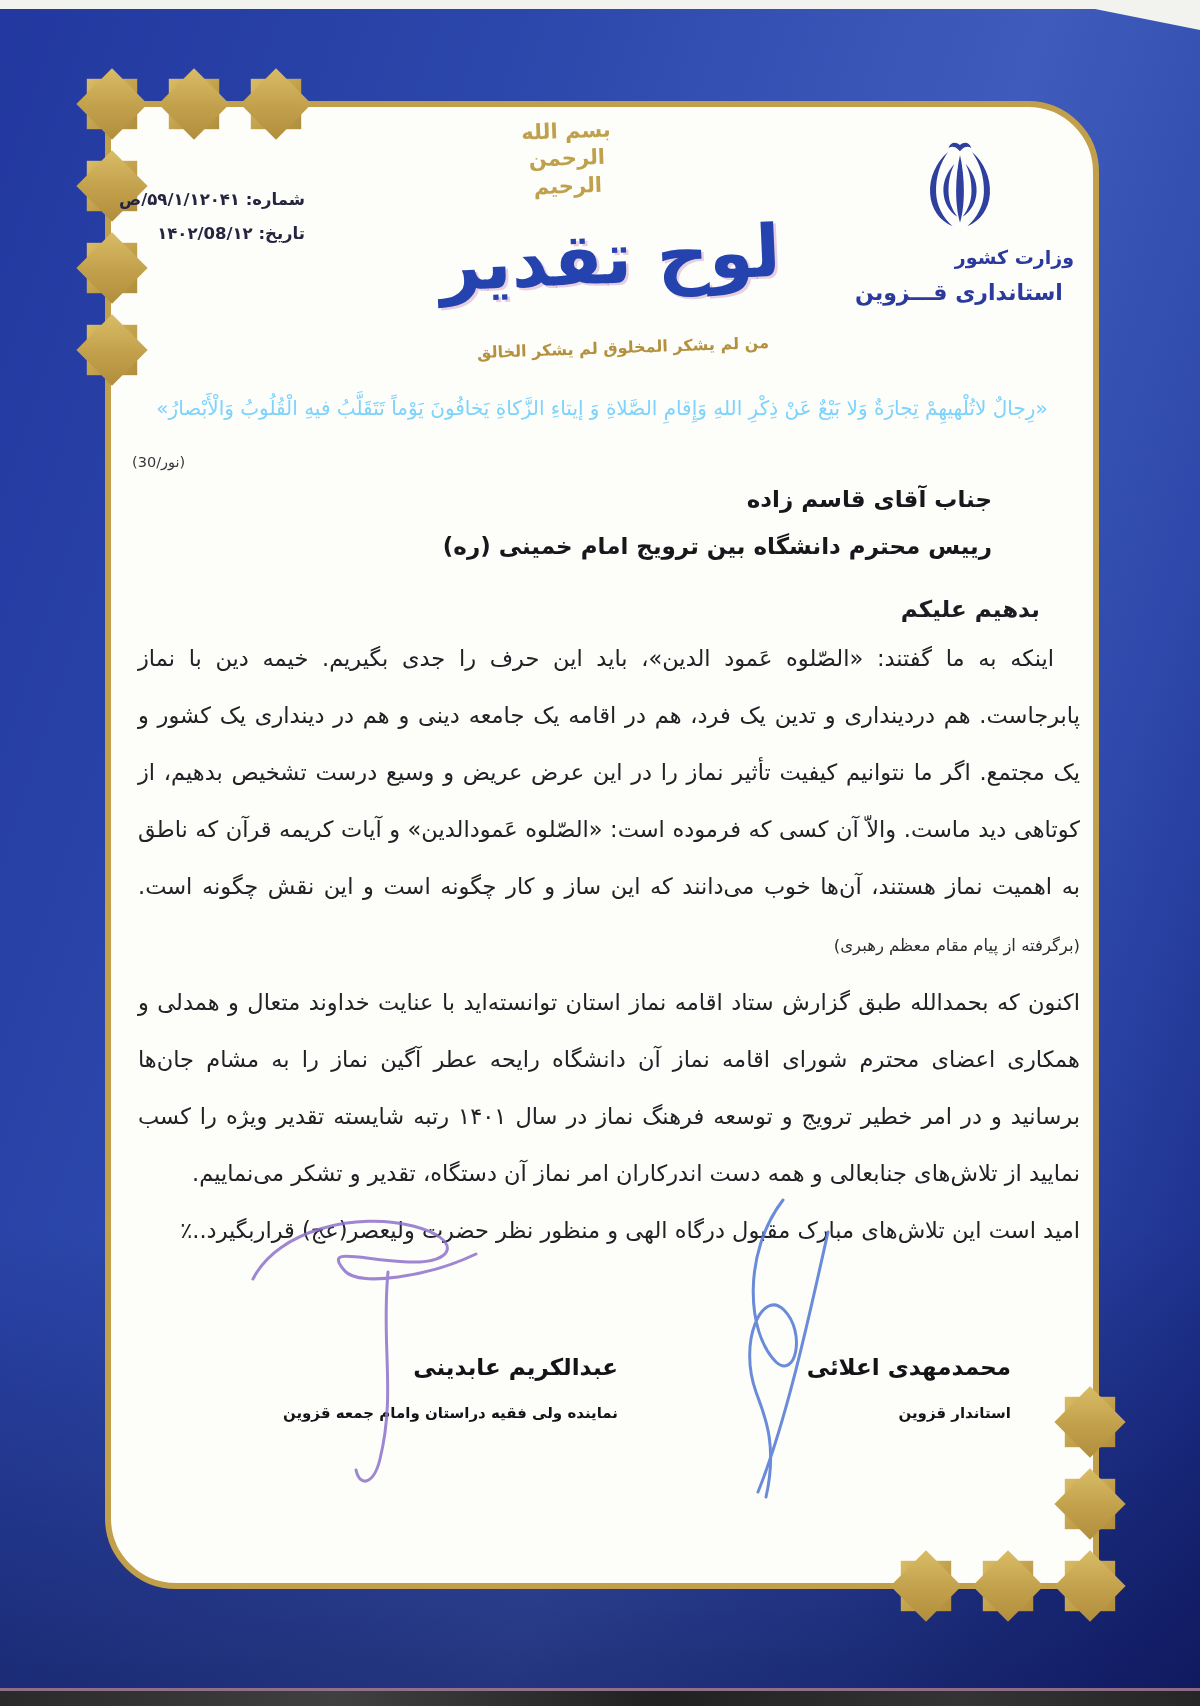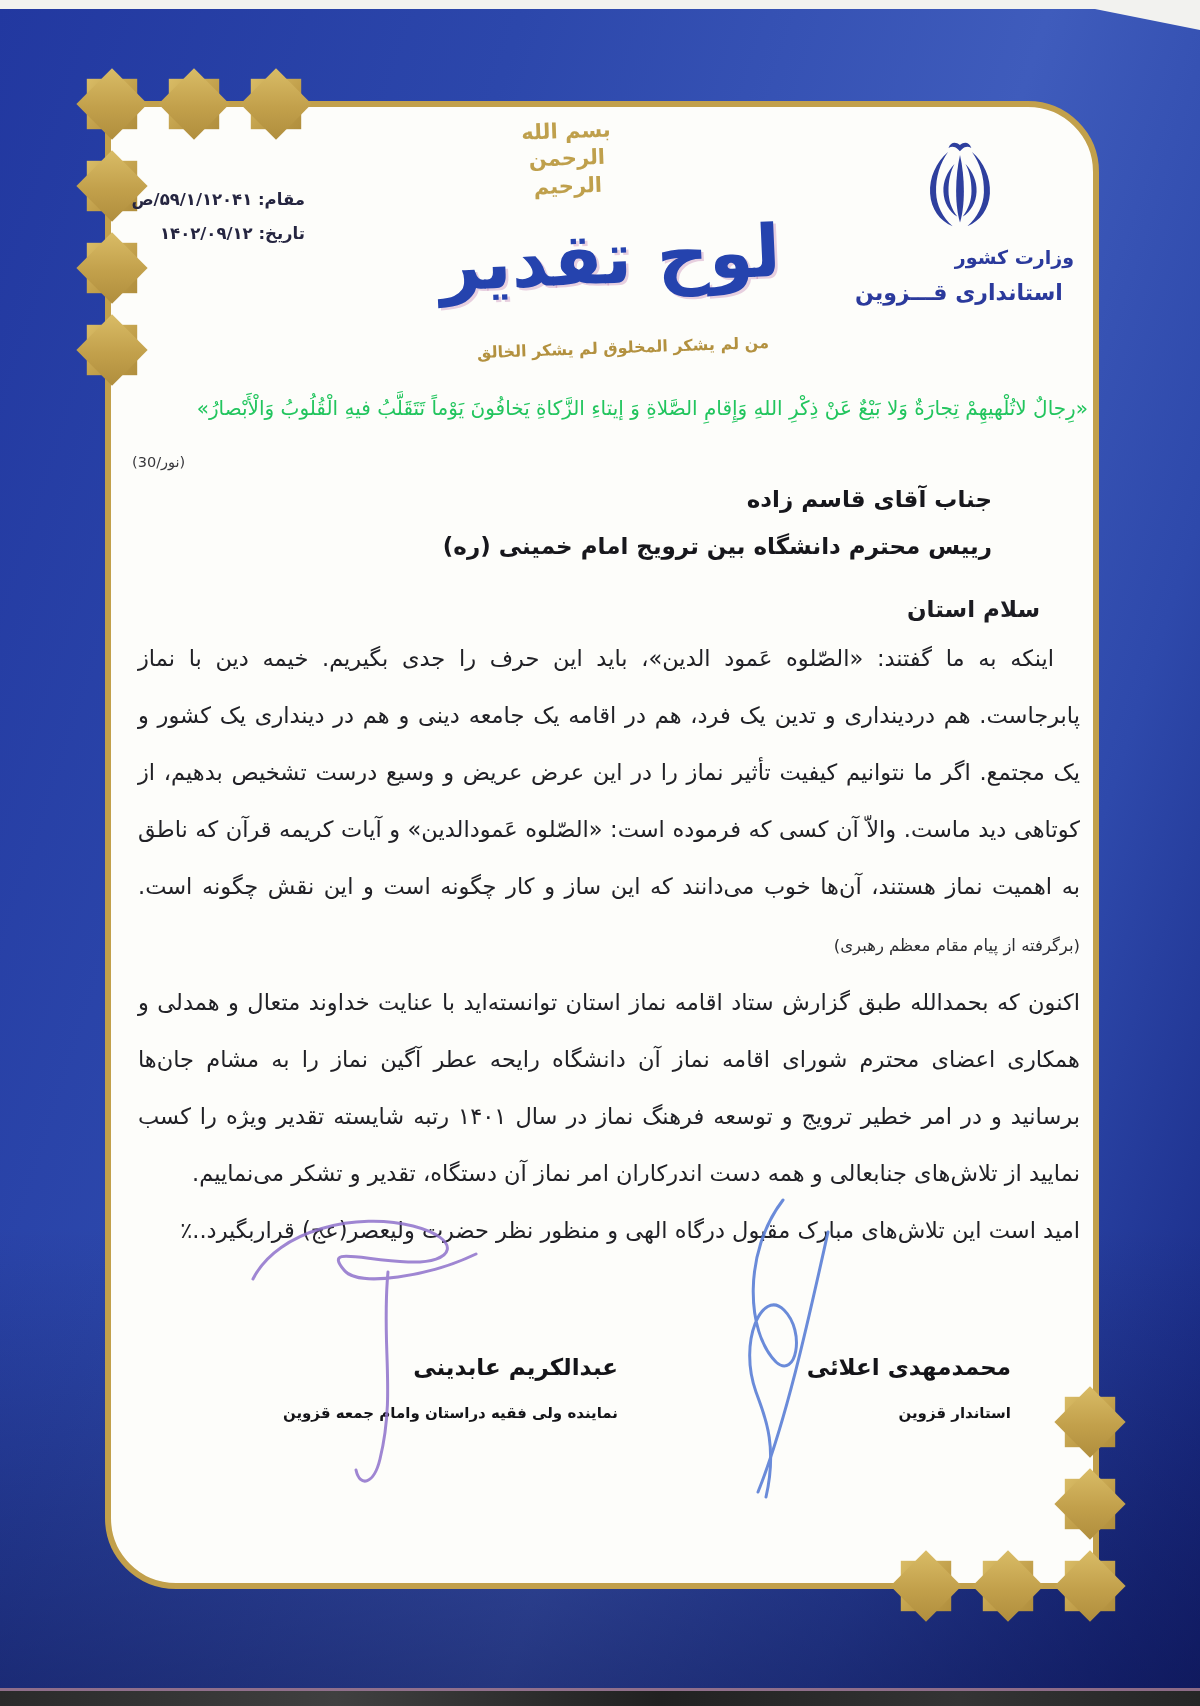--- a/index.html
+++ b/index.html
@@ -48,22 +48,22 @@
 
   .sub-callig{position:absolute;left:340px;top:234px;width:350px;text-align:center;
     font-size:16px;font-weight:bold;color:#b3913f;transform:rotate(-2deg);}
 
   .emblem{position:absolute;left:806px;top:32px;width:92px;height:104px;}
   .org-ministry{position:absolute;left:736px;top:142px;width:230px;
     font-size:19px;font-weight:bold;color:#2b3a9c;}
   .org-gov{position:absolute;left:736px;top:176px;width:230px;text-align:center;
     font-size:22px;font-weight:bold;color:#2b3a9c;}
 
-  .verse{position:absolute;left:8px;top:292px;width:972px;
-    font-size:20px;color:#22c55e;}
+  .verse{position:absolute;left:8px;top:292px;width:972px;text-align:center;
+    font-size:20px;color:#7dd3fc;}
   .verse-cite{position:absolute;left:24px;top:350px;font-size:14.5px;color:#38383c;}
 
   .recipient{position:absolute;right:104px;top:372px;text-align:right;
     font-size:23px;font-weight:bold;color:#17171c;line-height:47px;}
 
   .salutation{position:absolute;right:56px;top:492px;
     font-size:23px;font-weight:bold;color:#1c1c22;}
 
   .letter-body{position:absolute;right:16px;left:30px;top:526px;
     font-size:22.5px;line-height:57px;color:#212126;text-align:justify;text-align-last:right;}
@@ -119,24 +119,24 @@
       <use href="#khatam" transform="translate(966,1544) scale(0.84)"></use>
       <use href="#khatam" transform="translate(884,1544) scale(0.84)"></use>
       <use href="#khatam" transform="translate(1048,1462) scale(0.84)"></use>
       <use href="#khatam" transform="translate(1048,1380) scale(0.84)"></use>
     </g>
   </svg>
 
   <div class="page-content">
 
     <div class="num-date">
-      <div class="row"><span>مقام:</span>
+      <div class="row"><span>شماره:</span>
         <span>۵۹/۱/۱۲۰۴۱/ص</span></div>
       <div class="row"><span>تاریخ:</span>
-        <span>۱۴۰۲/۰۹/۱۲</span></div>
+        <span>۱۴۰۲/08/۱۲</span></div>
     </div>
 
     <div class="bismillah">بسم الله الرحمن الرحیم</div>
 
     <div class="main-title">لوح تقدیر</div>
 
     <div class="sub-callig">من لم یشکر المخلوق لم یشکر الخالق</div>
 
     <svg class="emblem" viewBox="0 0 100 110" aria-hidden="true">
       <g fill="#2e3f9e">
@@ -155,21 +155,21 @@
     <div class="org-gov">استانداری قـــزوین</div>
 
     <div class="verse">«رِجالٌ لاتُلْهيهِمْ تِجارَةٌ وَلا بَيْعٌ عَنْ ذِكْرِ اللهِ وَإِقامِ الصَّلاةِ وَ إيتاءِ الزَّكاةِ يَخافُونَ يَوْماً تَتَقَلَّبُ فيهِ الْقُلُوبُ وَالْأَبْصارُ»</div>
     <div class="verse-cite">(نور/30)</div>
 
     <div class="recipient">
       <div>جناب آقای قاسم زاده</div>
       <div>رییس محترم دانشگاه بین ترویج امام خمینی (ره)</div>
     </div>
 
-    <div class="salutation">سلام استان</div>
+    <div class="salutation">بدهیم علیکم</div>
 
     <div class="letter-body">
       <p class="p1"><span>اینکه به ما گفتند: «الصّلوه عَمود الدین»، باید این حرف را جدی بگیریم. خیمه دین با نماز پابرجاست. هم دردینداری و تدین یک فرد، هم در اقامه یک جامعه دینی و هم در دینداری یک کشور و یک مجتمع. اگر ما نتوانیم کیفیت تأثیر نماز را در این عرض عریض و وسیع درست تشخیص بدهیم، از کوتاهی دید ماست. والاّ آن کسی که فرموده است: «الصّلوه عَمودالدین» و آیات کریمه قرآن که ناطق به اهمیت نماز هستند، آن‌ها خوب می‌دانند که این ساز و کار چگونه است و این نقش چگونه است.</span><span class="p1-note">(برگرفته از پیام مقام معظم رهبری)</span></p>
       <p class="p2">اکنون که بحمدالله طبق گزارش ستاد اقامه نماز استان توانسته‌اید با عنایت خداوند متعال و همدلی و همکاری اعضای محترم شورای اقامه نماز آن دانشگاه رایحه عطر آگین نماز را به مشام جان‌ها برسانید و در امر خطیر ترویج و توسعه فرهنگ نماز در سال ۱۴۰۱ رتبه شایسته تقدیر ویژه را کسب نمایید از تلاش‌های جنابعالی و همه دست اندرکاران امر نماز آن دستگاه، تقدیر و تشکر می‌نماییم.</p>
       <p class="p3">امید است این تلاش‌های مبارک مقبول درگاه الهی و منظور نظر حضرت ولیعصر(عج) قراربگیرد..٪</p>
     </div>
 
     <div class="sig sig-right">
       <div class="name">محمدمهدی اعلائی</div>
       <div class="title">استاندار قزوین</div>

